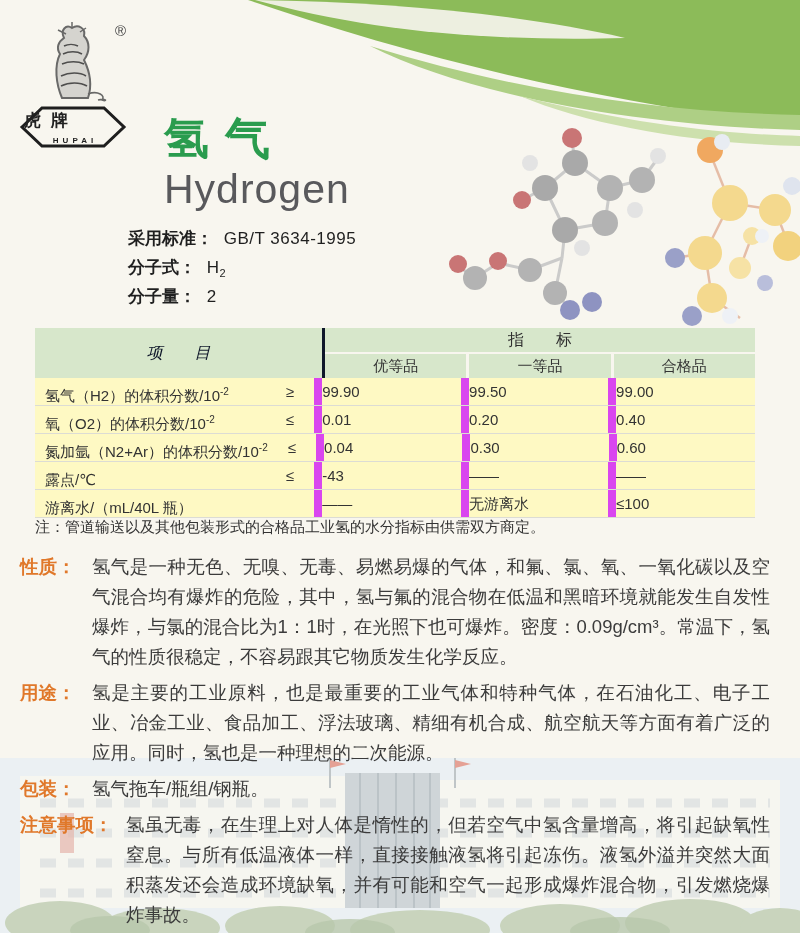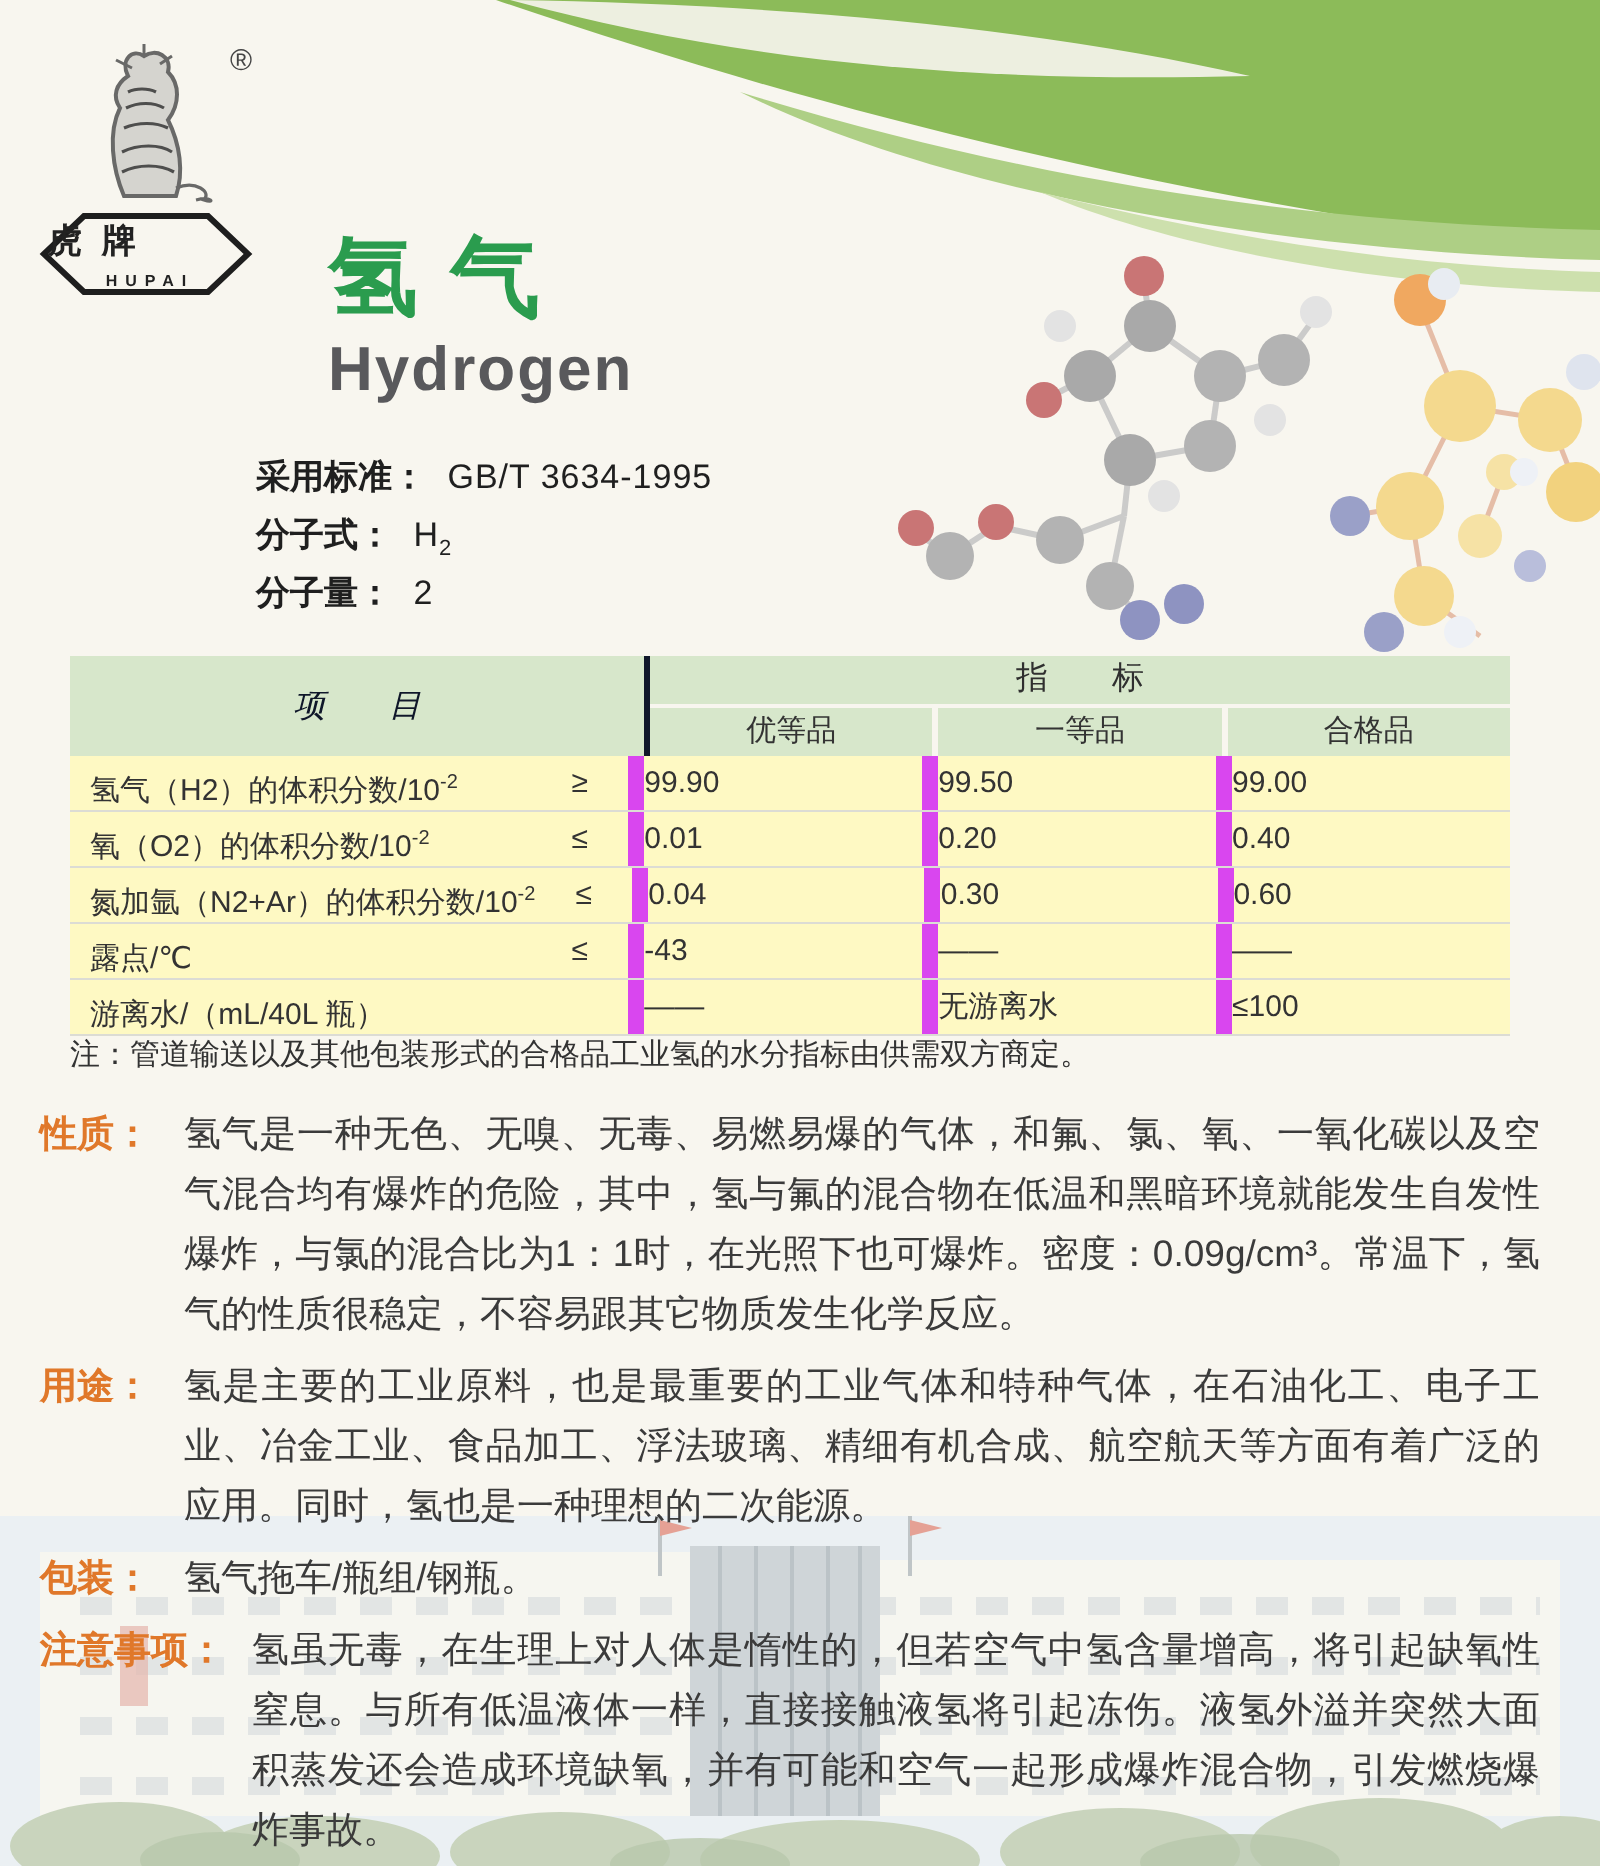--- a/index.html
+++ b/index.html
@@ -16,21 +16,21 @@
   .logo .reg{position:absolute;right:6px;top:2px;font-size:15px;color:#444;}
   .logo .hex{position:absolute;left:0;bottom:0;width:118px;height:46px;}
   .hex-cn{position:absolute;left:0;bottom:18px;width:118px;text-align:left;
     font-family:"Liberation Serif","DejaVu Serif",serif;font-weight:bold;
     font-size:17px;color:#222;letter-spacing:10px;text-indent:10px;}
   .hex-en{position:absolute;left:0;bottom:5px;width:118px;text-align:center;
     font-size:8px;color:#222;letter-spacing:4px;text-indent:4px;font-weight:bold;margin-top:24px;}
   
   .titles{position:absolute;left:125px;top:116px;z-index:3;margin-left:39px;}
   .title-cn{color:#2a9c4e;font-size:45px;font-weight:bold;letter-spacing:16px;line-height:1;}
-  .title-en{color:#59595c;font-size:31px;font-weight:bold;line-height:1;margin-top:8px;letter-spacing:1px;}
+  .title-en{color:#59595c;font-size:41px;font-weight:normal;line-height:1;margin-top:8px;letter-spacing:1px;}
   
   .specs{position:absolute;left:128px;top:224px;z-index:3;font-size:17px;color:#1f1f1f;}
   .spec-line{height:29px;line-height:29px;}
   .spec-label{font-weight:bold;margin-right:6px;}
   .spec-value{letter-spacing:.5px;}
   sub{font-size:11px;}
   sup{font-size:10px;}
   
   .molecules{position:absolute;left:430px;top:118px;width:370px;height:225px;z-index:2;}
   

